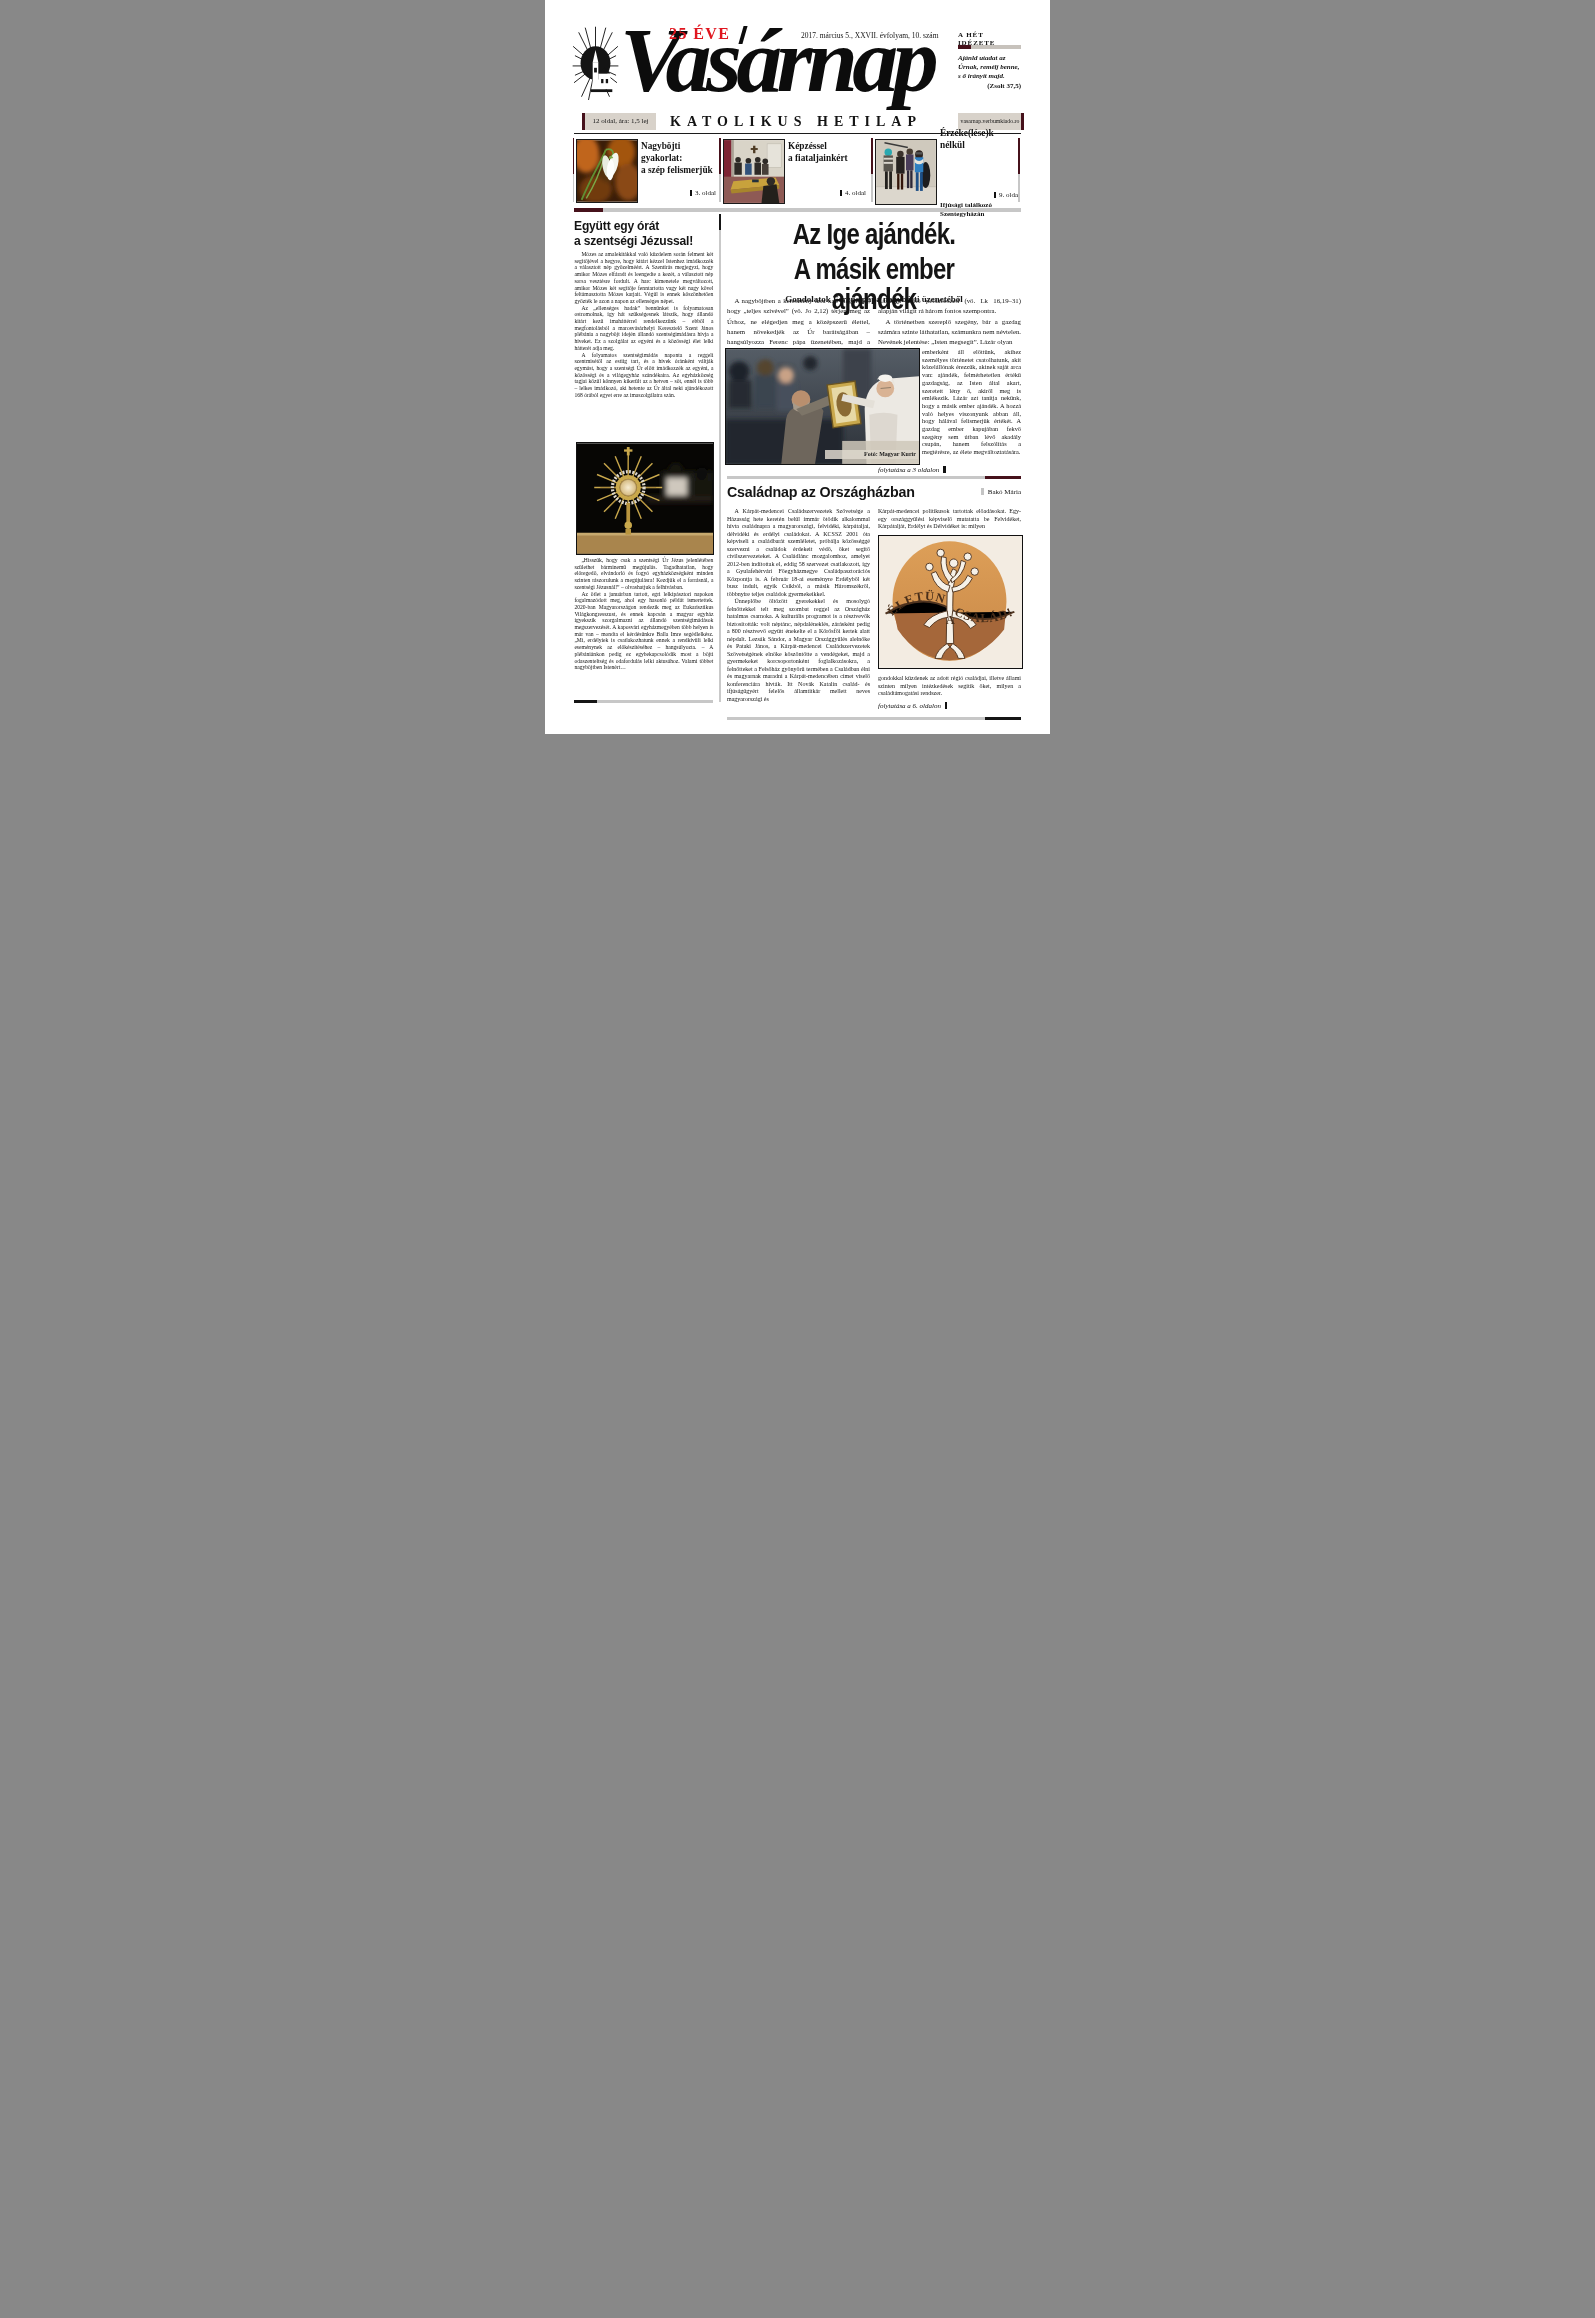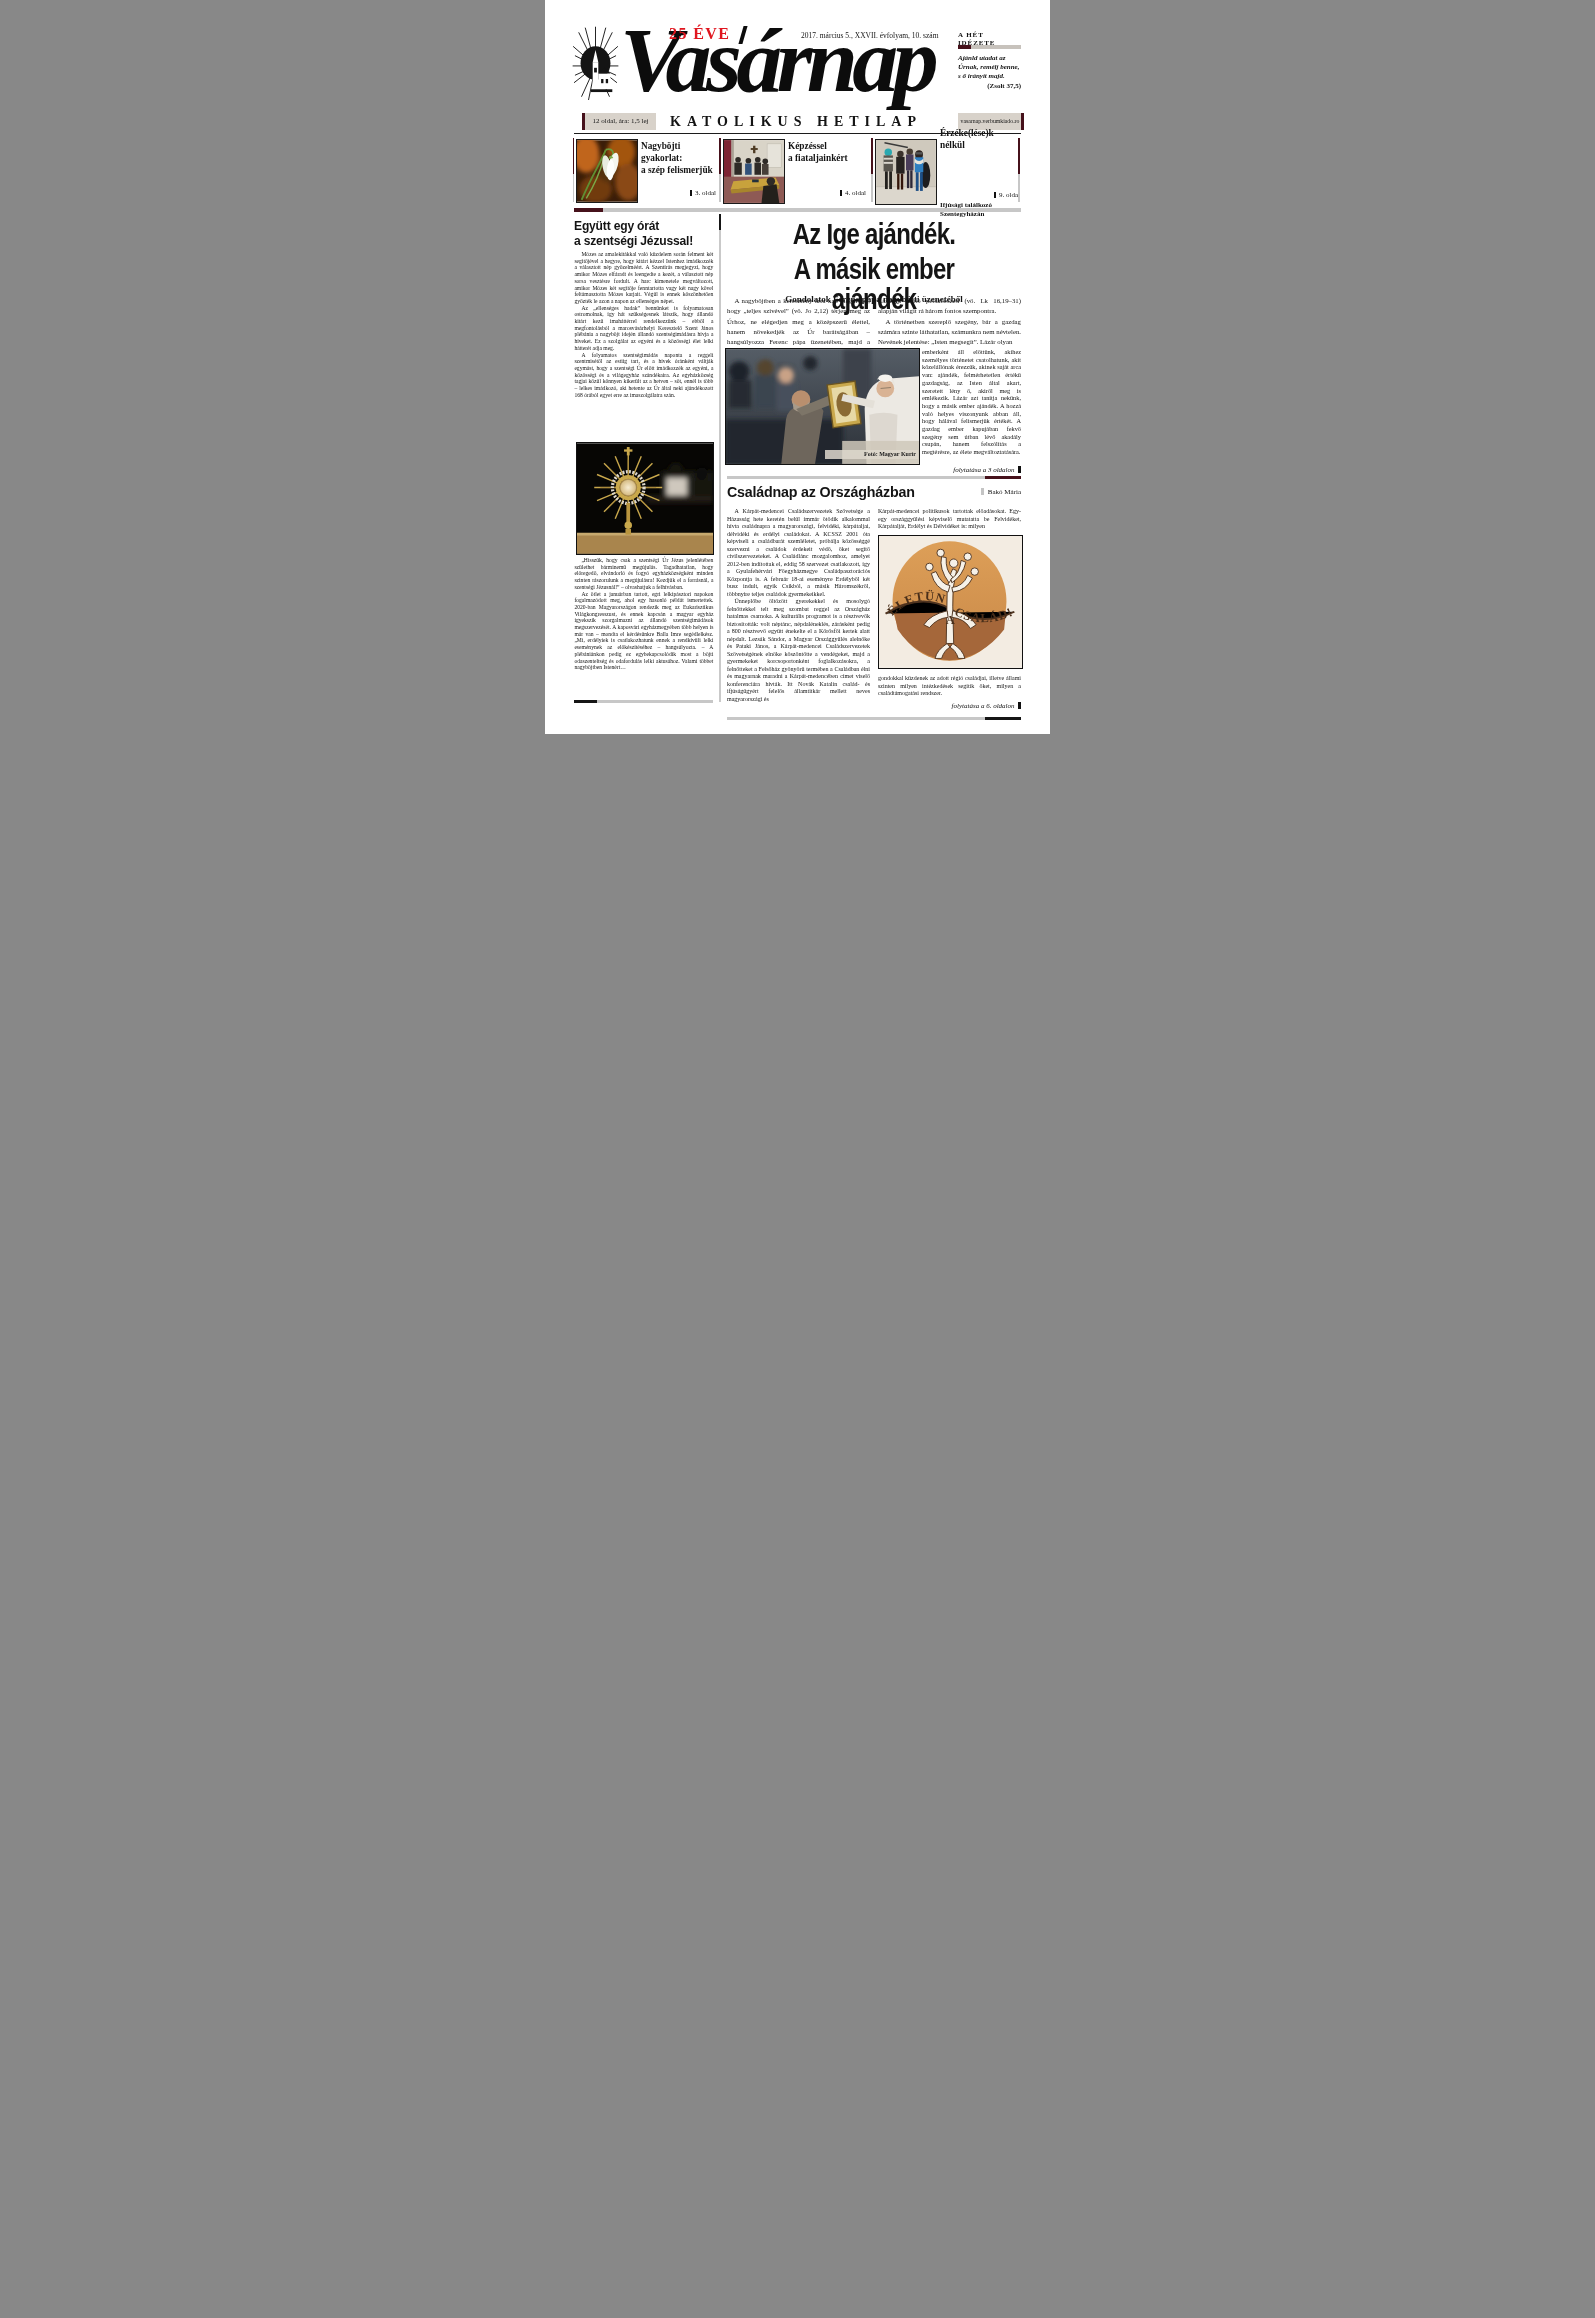--- a/index.html
+++ b/index.html
@@ -56,21 +56,21 @@
         font:bold 9px/10.3px "Liberation Serif",serif;}
   .body-main{font:6.8px/10.3px "Liberation Serif",serif;text-align:justify;}
   .body-main p{margin:0;}
   .ind{text-indent:7.5px;}
   #m-cola{left:182px;top:296px;width:143px;}
   #m-colb{left:333px;top:296px;width:143px;}
   #m-colb-narrow{left:377px;top:348px;width:99px;font:6.3px/7.7px "Liberation Serif",serif;text-align:justify;}
   #pope-photo{left:180px;top:348px;width:193px;height:115px;border:0.9px solid #111;}
   #pope-caption{left:280px;top:450px;width:89px;text-align:right;font:bold 6px/7.5px "Liberation Serif",serif;
         color:#1a1a1a;background:rgba(222,216,205,.85);padding:0.5px 1.9px;}
-  .cont{font:italic 7px/8.4px "Liberation Serif",serif;text-align:right;}
+  .cont{font:italic 7px/8.4px "Liberation Serif",serif;}
   #m-cont{left:333px;top:466px;width:143px;}
   .sq2{display:inline-block;width:2.8px;height:6.5px;background:#111;margin-left:3.7px;vertical-align:-0.9px;}
   #m-divider{left:182px;top:476px;width:294px;height:2.8px;background:#c7c7c7;}
   #m-divider i{position:absolute;right:0;top:0;width:36px;height:2.8px;background:#46111b;}
   
   #f-head{left:182px;top:484px;width:234px;font:bold 15px/16px "Liberation Sans",sans-serif;
         transform:scaleX(.95);transform-origin:0 0;letter-spacing:-0.2px;}
   #f-byline{left:388px;top:488px;width:88px;text-align:right;font:7px/8.4px "Liberation Serif",serif;}
   .bybar{display:inline-block;width:3.3px;height:6.5px;background:#c4c4c4;margin-right:3.3px;vertical-align:-0.5px;}
   .body-fam{font:6px/7.5px "Liberation Serif",serif;text-align:justify;}

